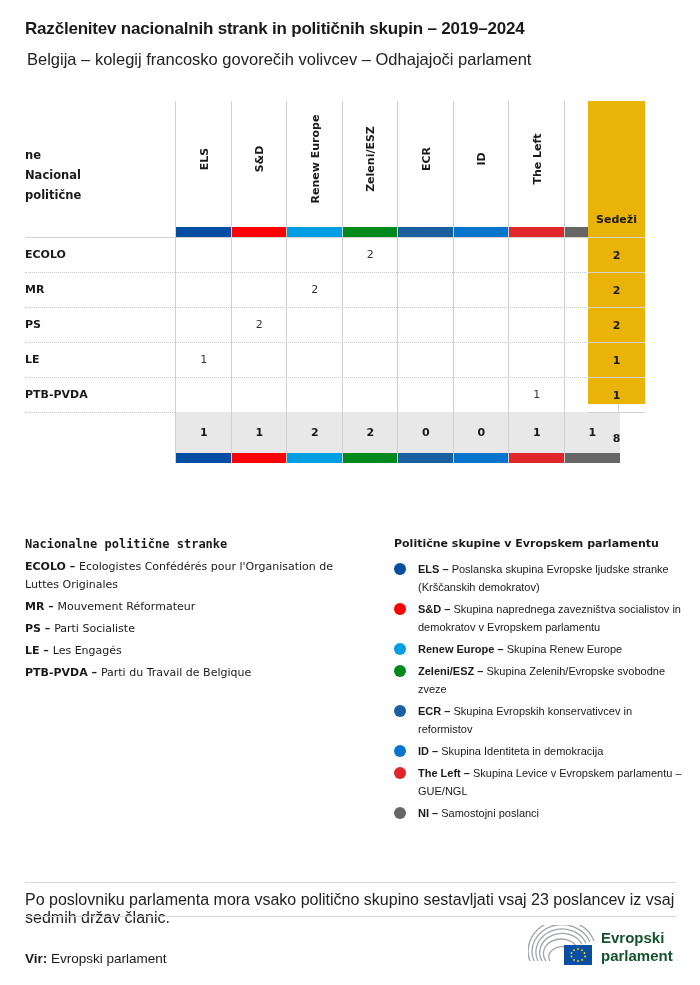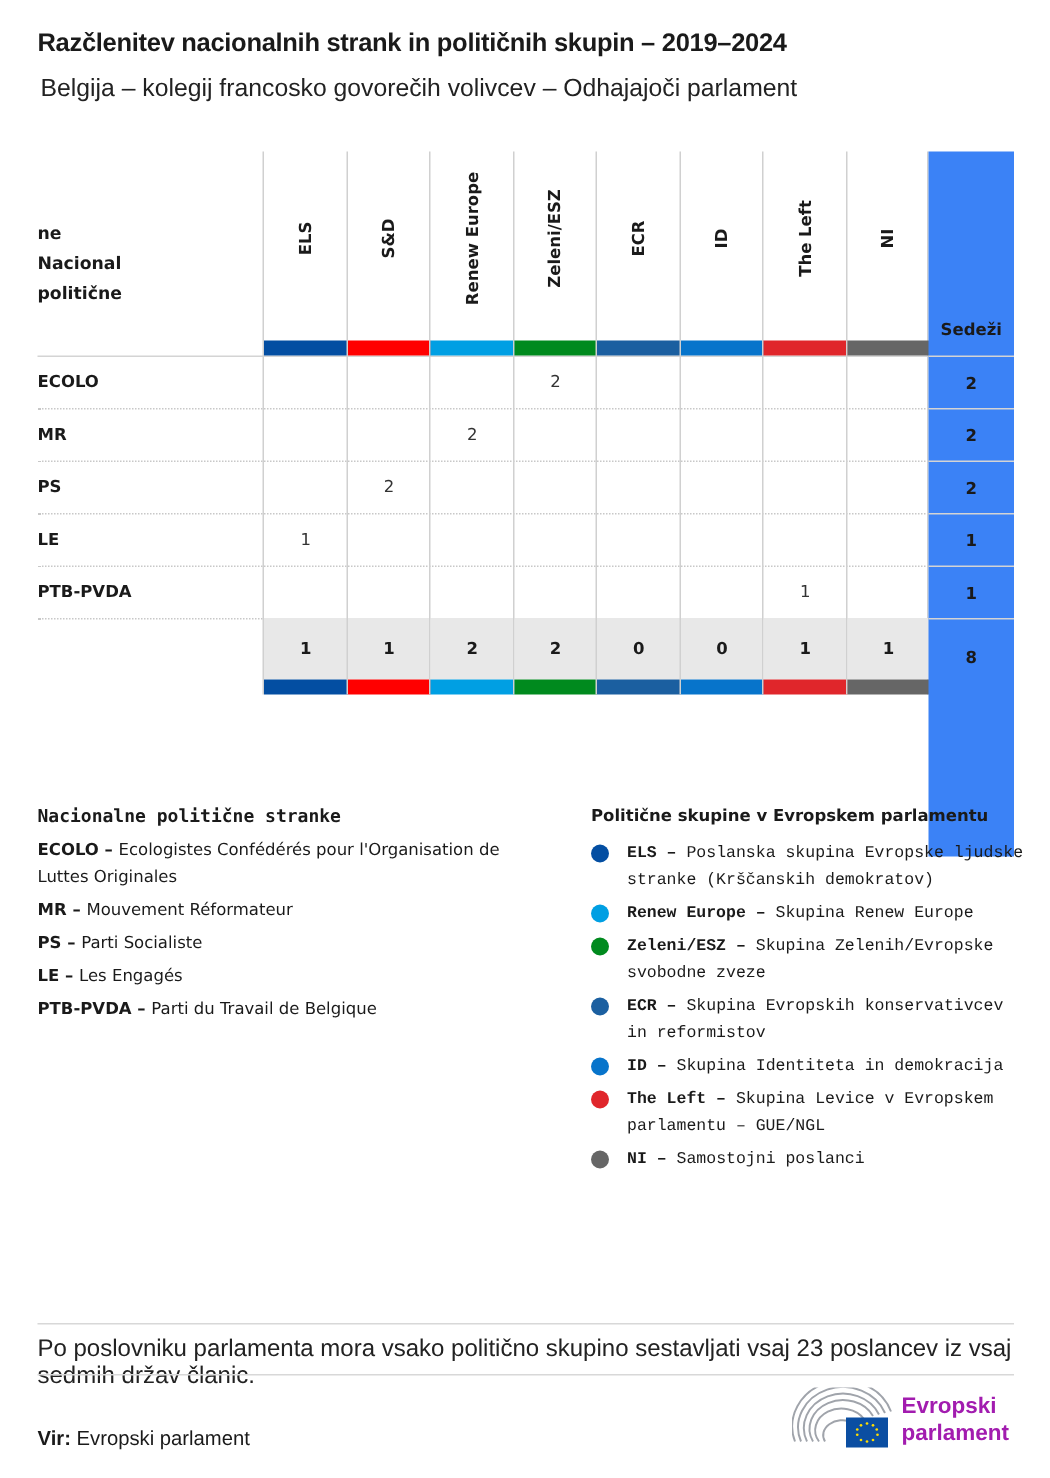--- a/index.html
+++ b/index.html
@@ -14,46 +14,46 @@
   .hdr-label { position: absolute; left: 0; top: 44px; width: 140px; font-size: 11.5px; font-weight: bold; line-height: 20px; font-family: "DejaVu Sans", sans-serif; }
   .col { position: absolute; top: 0; width: 55.5px; height: 362px; border-left: 1px solid #d0d0d0; }
   .col.last { border-right: 1px solid #d0d0d0; }
   .col-name { position: absolute; left: 0; top: 0; width: 55.5px; height: 126px; }
   .col-name span { position: absolute; left: 50%; top: 58px; transform: translate(-50%, -50%) rotate(-90deg); white-space: nowrap; font-size: 11px; font-weight: bold; font-family: "DejaVu Sans", sans-serif; }
   .bar-top { position: absolute; left: 0; top: 126px; width: 55.5px; height: 10px; }
   .bar-bot { position: absolute; left: 0; top: 352px; width: 55.5px; height: 10px; }
   .cell { position: absolute; left: 0; width: 55.5px; height: 35px; display: flex; align-items: center; justify-content: center; font-size: 11px; font-family: "DejaVu Sans", sans-serif; color: #333; }
   .tot { position: absolute; left: 0; top: 311px; width: 55.5px; height: 41px; background: #e8e8e8; display: flex; align-items: center; justify-content: center; font-size: 11px; font-weight: bold; font-family: "DejaVu Sans", sans-serif; }
 
-  .seats { position: absolute; left: 594px; top: 0; width: 57px; height: 470px; background: #3b82f6; }
+  .seats { position: absolute; left: 563px; top: 0; width: 57px; height: 303px; background: #eab308; }
   .seats-h { position: absolute; left: 0; top: 112px; width: 57px; text-align: center; font-size: 11px; font-weight: bold; font-family: "DejaVu Sans", sans-serif; }
   .seat-cell { position: absolute; left: 0; width: 57px; height: 35px; display: flex; align-items: center; justify-content: center; font-size: 11px; font-weight: bold; font-family: "DejaVu Sans", sans-serif; border-top: 1px solid #d4d4d4; }
   .seat-tot { position: absolute; left: 0; top: 311px; width: 57px; height: 51px; display: flex; align-items: center; justify-content: center; font-size: 11px; font-weight: bold; font-family: "DejaVu Sans", sans-serif; border-top: 1px solid #d4d4d4; }
 
   .row-label { position: absolute; left: 0; width: 150px; height: 35px; display: flex; align-items: center; font-size: 11px; font-weight: bold; font-family: "DejaVu Sans", sans-serif; }
   .row-line { position: absolute; left: 0; width: 594px; height: 0; border-top: 1px dotted #c8c8c8; }
   .row-line.solid { border-top: 1px solid #d4d4d4; }
 
   
   .leg-left { position: absolute; left: 25px; top: 537px; width: 330px; }
   .leg-left h3 { font-family: "DejaVu Sans Mono", monospace; font-size: 12px; font-weight: bold; margin-bottom: 7px; }
   .leg-left p { font-size: 11px; line-height: 18px; font-family: "DejaVu Sans", sans-serif; margin-bottom: 4px; }
   .leg-right { position: absolute; left: 394px; top: 537px; width: 290px; }
   .leg-right h3 { font-size: 11px; font-weight: bold; font-family: "DejaVu Sans", sans-serif; margin-bottom: 10px; }
-  .leg-item { position: relative; padding-left: 24px; font-size: 11px; line-height: 18px; font-family: Liberation Mono, monospace; margin-bottom: 4px; }
+  .leg-item { position: relative; padding-left: 24px; font-size: 11px; line-height: 18px; font-family: Liberation Sans, sans-serif; margin-bottom: 4px; }
   .dot { position: absolute; left: 0; top: 3px; width: 12px; height: 12px; border-radius: 50%; }
   b { font-weight: bold; }
 
   .hr { position: absolute; left: 25px; width: 651px; border-top: 1px solid #d8d8d8; }
   .note { position: absolute; left: 25px; top: 891px; font-size: 16px; color: #222; }
   .source { position: absolute; left: 25px; top: 951px; font-size: 13.5px; }
   .source b { font-weight: bold; }
 
   .logo { position: absolute; left: 528px; top: 925px; width: 150px; height: 44px; }
-  .logo-text { position: absolute; left: 73px; top: 4px; font-size: 15px; font-weight: bold; color: #a21caf; line-height: 18px; }
+  .logo-text { position: absolute; left: 73px; top: 4px; font-size: 15px; font-weight: bold; color: #14532d; line-height: 18px; }
 </style>
 </head>
 <body>
 
 <div class="title">Razčlenitev nacionalnih strank in političnih skupin – 2019–2024</div>
 <div class="subtitle">Belgija – kolegij francosko govorečih volivcev – Odhajajoči parlament</div>
 
 <div class="tbl">
   <div class="hdr-label">
     <div>ne</div>
@@ -195,20 +195,21 @@
   <p><b>ECOLO</b><b> – </b><span>Ecologistes Confédérés pour l'Organisation de Luttes Originales</span></p>
   <p><b>MR</b><b> – </b><span>Mouvement Réformateur</span></p>
   <p><b>PS</b><b> – </b><span>Parti Socialiste</span></p>
   <p><b>LE</b><b> – </b><span>Les Engagés</span></p>
   <p><b>PTB-PVDA</b><b> – </b><span>Parti du Travail de Belgique</span></p>
 </div>
 
 <div class="leg-right">
   <h3>Politične skupine v Evropskem parlamentu</h3>
   <div class="leg-item"><span class="dot" style="background:#034ea2"></span><b>ELS</b><b> – </b><span>Poslanska skupina Evropske ljudske stranke (Krščanskih demokratov)</span></div>
+  <div class="leg-item"><span class="dot" style="background:#ff0000"></span><b>S&amp;D</b><b> – </b><span>Skupina naprednega zavezništva socialistov in demokratov v Evropskem parlamentu</span></div>
   <div class="leg-item"><span class="dot" style="background:#009fe3"></span><b>Renew Europe</b><b> – </b><span>Skupina Renew Europe</span></div>
   <div class="leg-item"><span class="dot" style="background:#008a1e"></span><b>Zeleni/ESZ</b><b> – </b><span>Skupina Zelenih/Evropske svobodne zveze</span></div>
   <div class="leg-item"><span class="dot" style="background:#1b5fa0"></span><b>ECR</b><b> – </b><span>Skupina Evropskih konservativcev in reformistov</span></div>
   <div class="leg-item"><span class="dot" style="background:#0774cb"></span><b>ID</b><b> – </b><span>Skupina Identiteta in demokracija</span></div>
   <div class="leg-item"><span class="dot" style="background:#e0262b"></span><b>The Left</b><b> – </b><span>Skupina Levice v Evropskem parlamentu – GUE/NGL</span></div>
   <div class="leg-item"><span class="dot" style="background:#666666"></span><b>NI</b><b> – </b><span>Samostojni poslanci</span></div>
 </div>
 
 <div class="hr" style="top:882px"></div>
 <div class="note">Po poslovniku parlamenta mora vsako politično skupino sestavljati vsaj 23 poslancev iz vsaj sedmih držav članic.</div>

